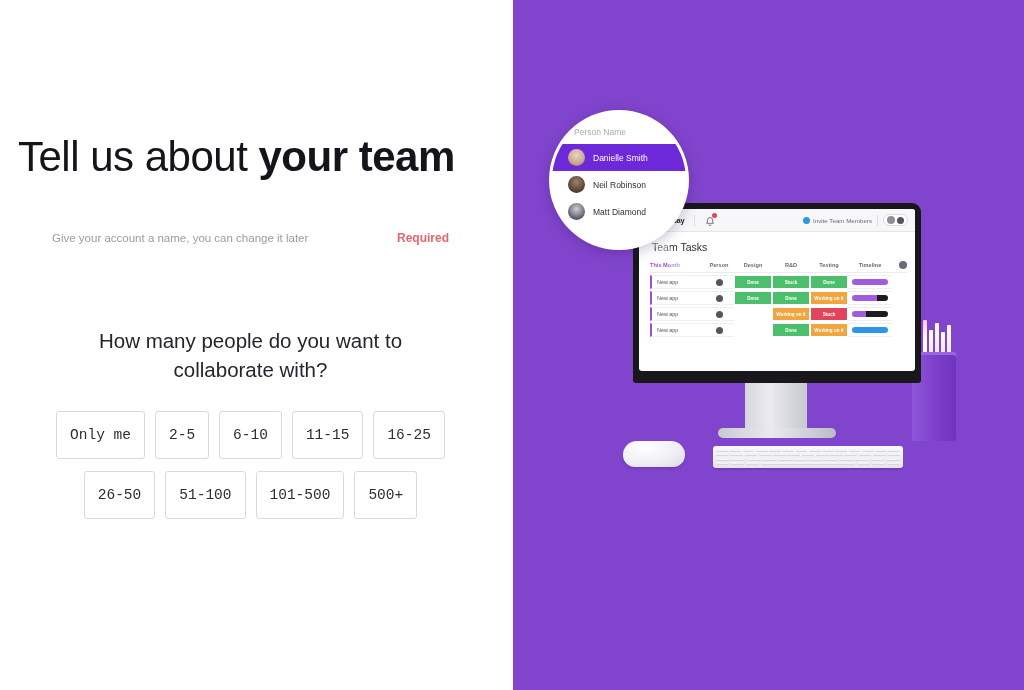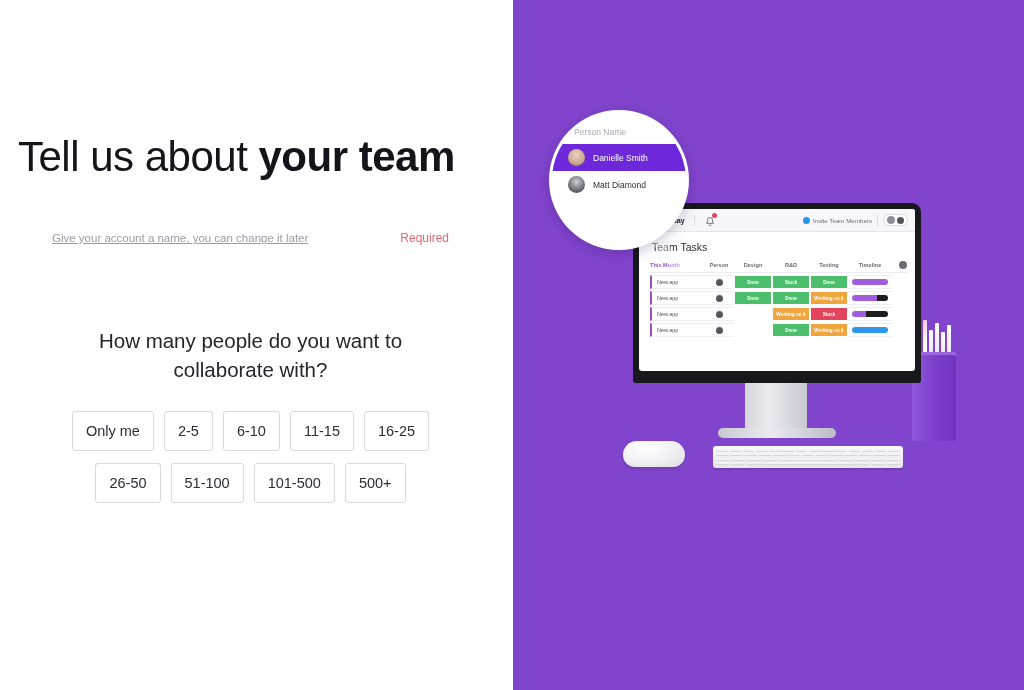--- a/index.html
+++ b/index.html
@@ -64,26 +64,25 @@
   .field-meta {
     display: flex;
     justify-content: space-between;
     align-items: baseline;
     margin-top: 7px;
     padding: 0 2px;
   }
   .field-hint {
     font-size: 11.5px;
     color: #9b9ba3;
-    text-decoration: underline;
   }
   .field-required {
     font-size: 12px;
     color: #e2666f;
-    font-weight: 400;
+    font-weight: 700;
   }
 
   
   .question {
     position: absolute;
     left: 50px; top: 278px;
     width: 401px;
     text-align: center;
     font-size: 20.5px;
     line-height: 29px;
@@ -97,25 +96,25 @@
     left: 50px; top: 363px;
     width: 401px;
   }
   .opt-row {
     display: flex;
     justify-content: center;
     gap: 10px;
     margin-bottom: 12px;
   }
   .opt {
-    height: 40px;
+    height: 48px;
     border: 1px solid #d9d9de;
     border-radius: 3px;
     background: #ffffff;
-    font-family: Liberation Sans, sans-serif;
+    font-family: Liberation Mono, monospace;
     font-size: 14.5px;
     color: #2d2d35;
     padding: 0 13px;
     cursor: pointer;
     white-space: nowrap;
     display: inline-flex;
     align-items: center;
     justify-content: center;
   }
 
@@ -579,20 +578,24 @@
       <div class="mag-handle"></div>
       <div class="magnifier">
         <div class="mag-inner">
           <div class="mag-search">Person Name</div>
           <div id="mag-people">
               <div class="mag-row sel">
                 <span class="mag-av"></span>
                 <span>Danielle Smith</span>
               </div>
               <div class="mag-row">
+                <span class="mag-av a2"></span>
+                <span>Neil Robinson</span>
+              </div>
+              <div class="mag-row">
                 <span class="mag-av a3"></span>
                 <span>Matt Diamond</span>
               </div>
             </div>
         </div>
       </div>
 
     </div>
   </div>
 </div>

